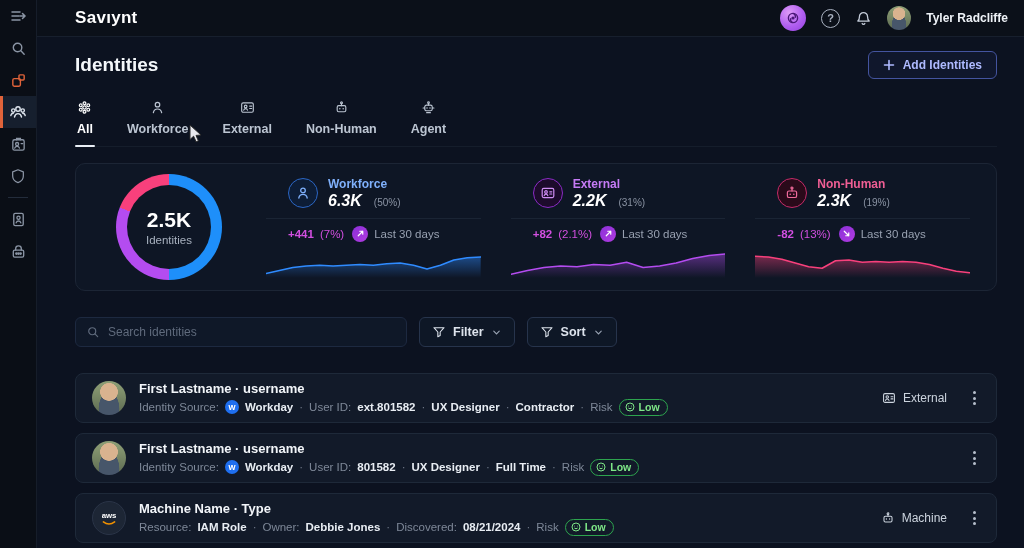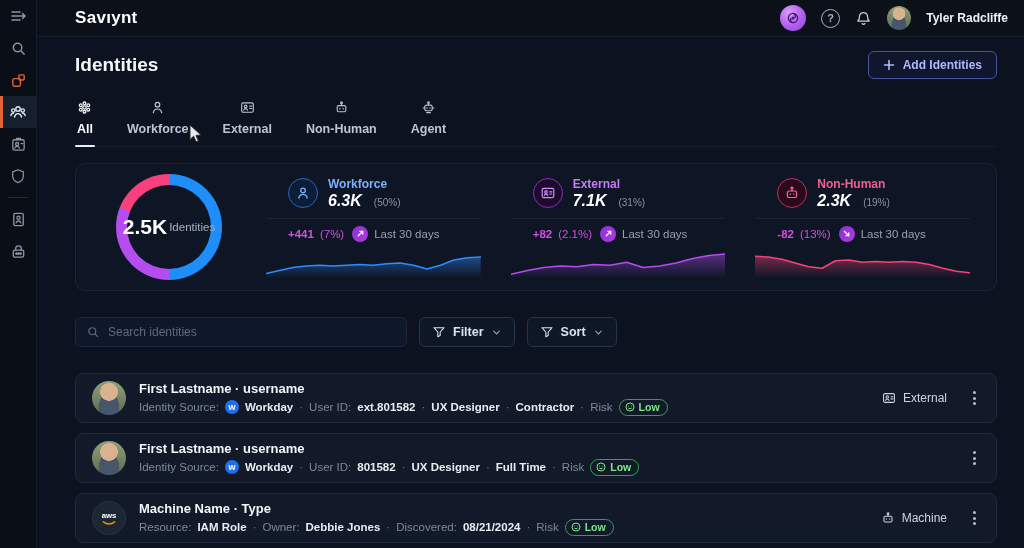--- a/index.html
+++ b/index.html
@@ -54,21 +54,21 @@
   .tab.active::after { content:""; position:absolute; left:0; right:0; bottom:-1px; height:2px;
     background:#e9eef5; border-radius:2px; }
 
   
   .summary-card { display:flex; align-items:center; gap:14px; height:128px;
     background:#0e1625; border:1px solid #1c2535; border-radius:10px;
     padding:10px 18px; margin-bottom:26px; }
   .donut-wrap { width:150px; display:flex; justify-content:center; flex-shrink:0; }
   .donut { width:106px; height:106px; border-radius:50%; position:relative; }
   .donut-hole { position:absolute; inset:11px; border-radius:50%; background:#0e1625;
-    display:flex; flex-direction:row; align-items:center; justify-content:center; gap:2px; }
+    display:flex; flex-direction:column; align-items:center; justify-content:center; gap:2px; }
   .donut-value { font-size:21px; font-weight:bold; color:#ffffff; }
   .donut-label { font-size:11.5px; color:#a8b1bf; }
 
   .stat-col { flex:1; display:flex; flex-direction:column; justify-content:center; padding:0 8px; min-width:0; }
   .stat-head { display:flex; align-items:center; gap:10px; padding-left:22px; }
   .stat-icon { width:30px; height:30px; border-radius:50%; border:1.5px solid;
     display:flex; align-items:center; justify-content:center; flex-shrink:0; }
   .si-0 { border-color:#2b66c4; color:#7fb0fb; background:#0d1d36; }
   .si-1 { border-color:#8a2bc4; color:#cf8df3; background:#1d0b2c; }
   .si-2 { border-color:#c42b68; color:#f06a9b; background:#2a0a1a; }
@@ -323,21 +323,21 @@
           <div class="stat-head">
             <span class="stat-icon si-1">
               <svg width="16" height="16" viewBox="0 0 16 16" fill="none" stroke="currentColor" stroke-width="1.2" stroke-linecap="round">
                   <rect x="2.2" y="3.4" width="11.6" height="9.2" rx="1.5"></rect>
                   <circle cx="6" cy="7" r="1.3"></circle>
                   <path d="M4.2 10.6c.3-1 1-1.5 1.8-1.5s1.5.5 1.8 1.5M9.8 6.8h2M9.8 9h2"></path>
                 </svg>
             </span>
             <div>
               <div class="stat-label sl-1">External</div>
-              <div><span class="stat-value">7.1K</span><span class="stat-pct">(31%)</span></div>
+              <div><span class="stat-value">2.2K</span><span class="stat-pct">(31%)</span></div>
             </div>
           </div>
           <div class="stat-divider"></div>
           <div class="trend-row">
             <span class="delta">+82</span>
             <span class="delta-pct">(2.1%)</span>
             <span class="trend-icon">
               <svg width="9" height="9" viewBox="0 0 12 12" fill="none" stroke="#fff" stroke-width="1.6" stroke-linecap="round">
                   <path d="M3 9 9 3M9 3H5M9 3v4"></path>
                 </svg>

